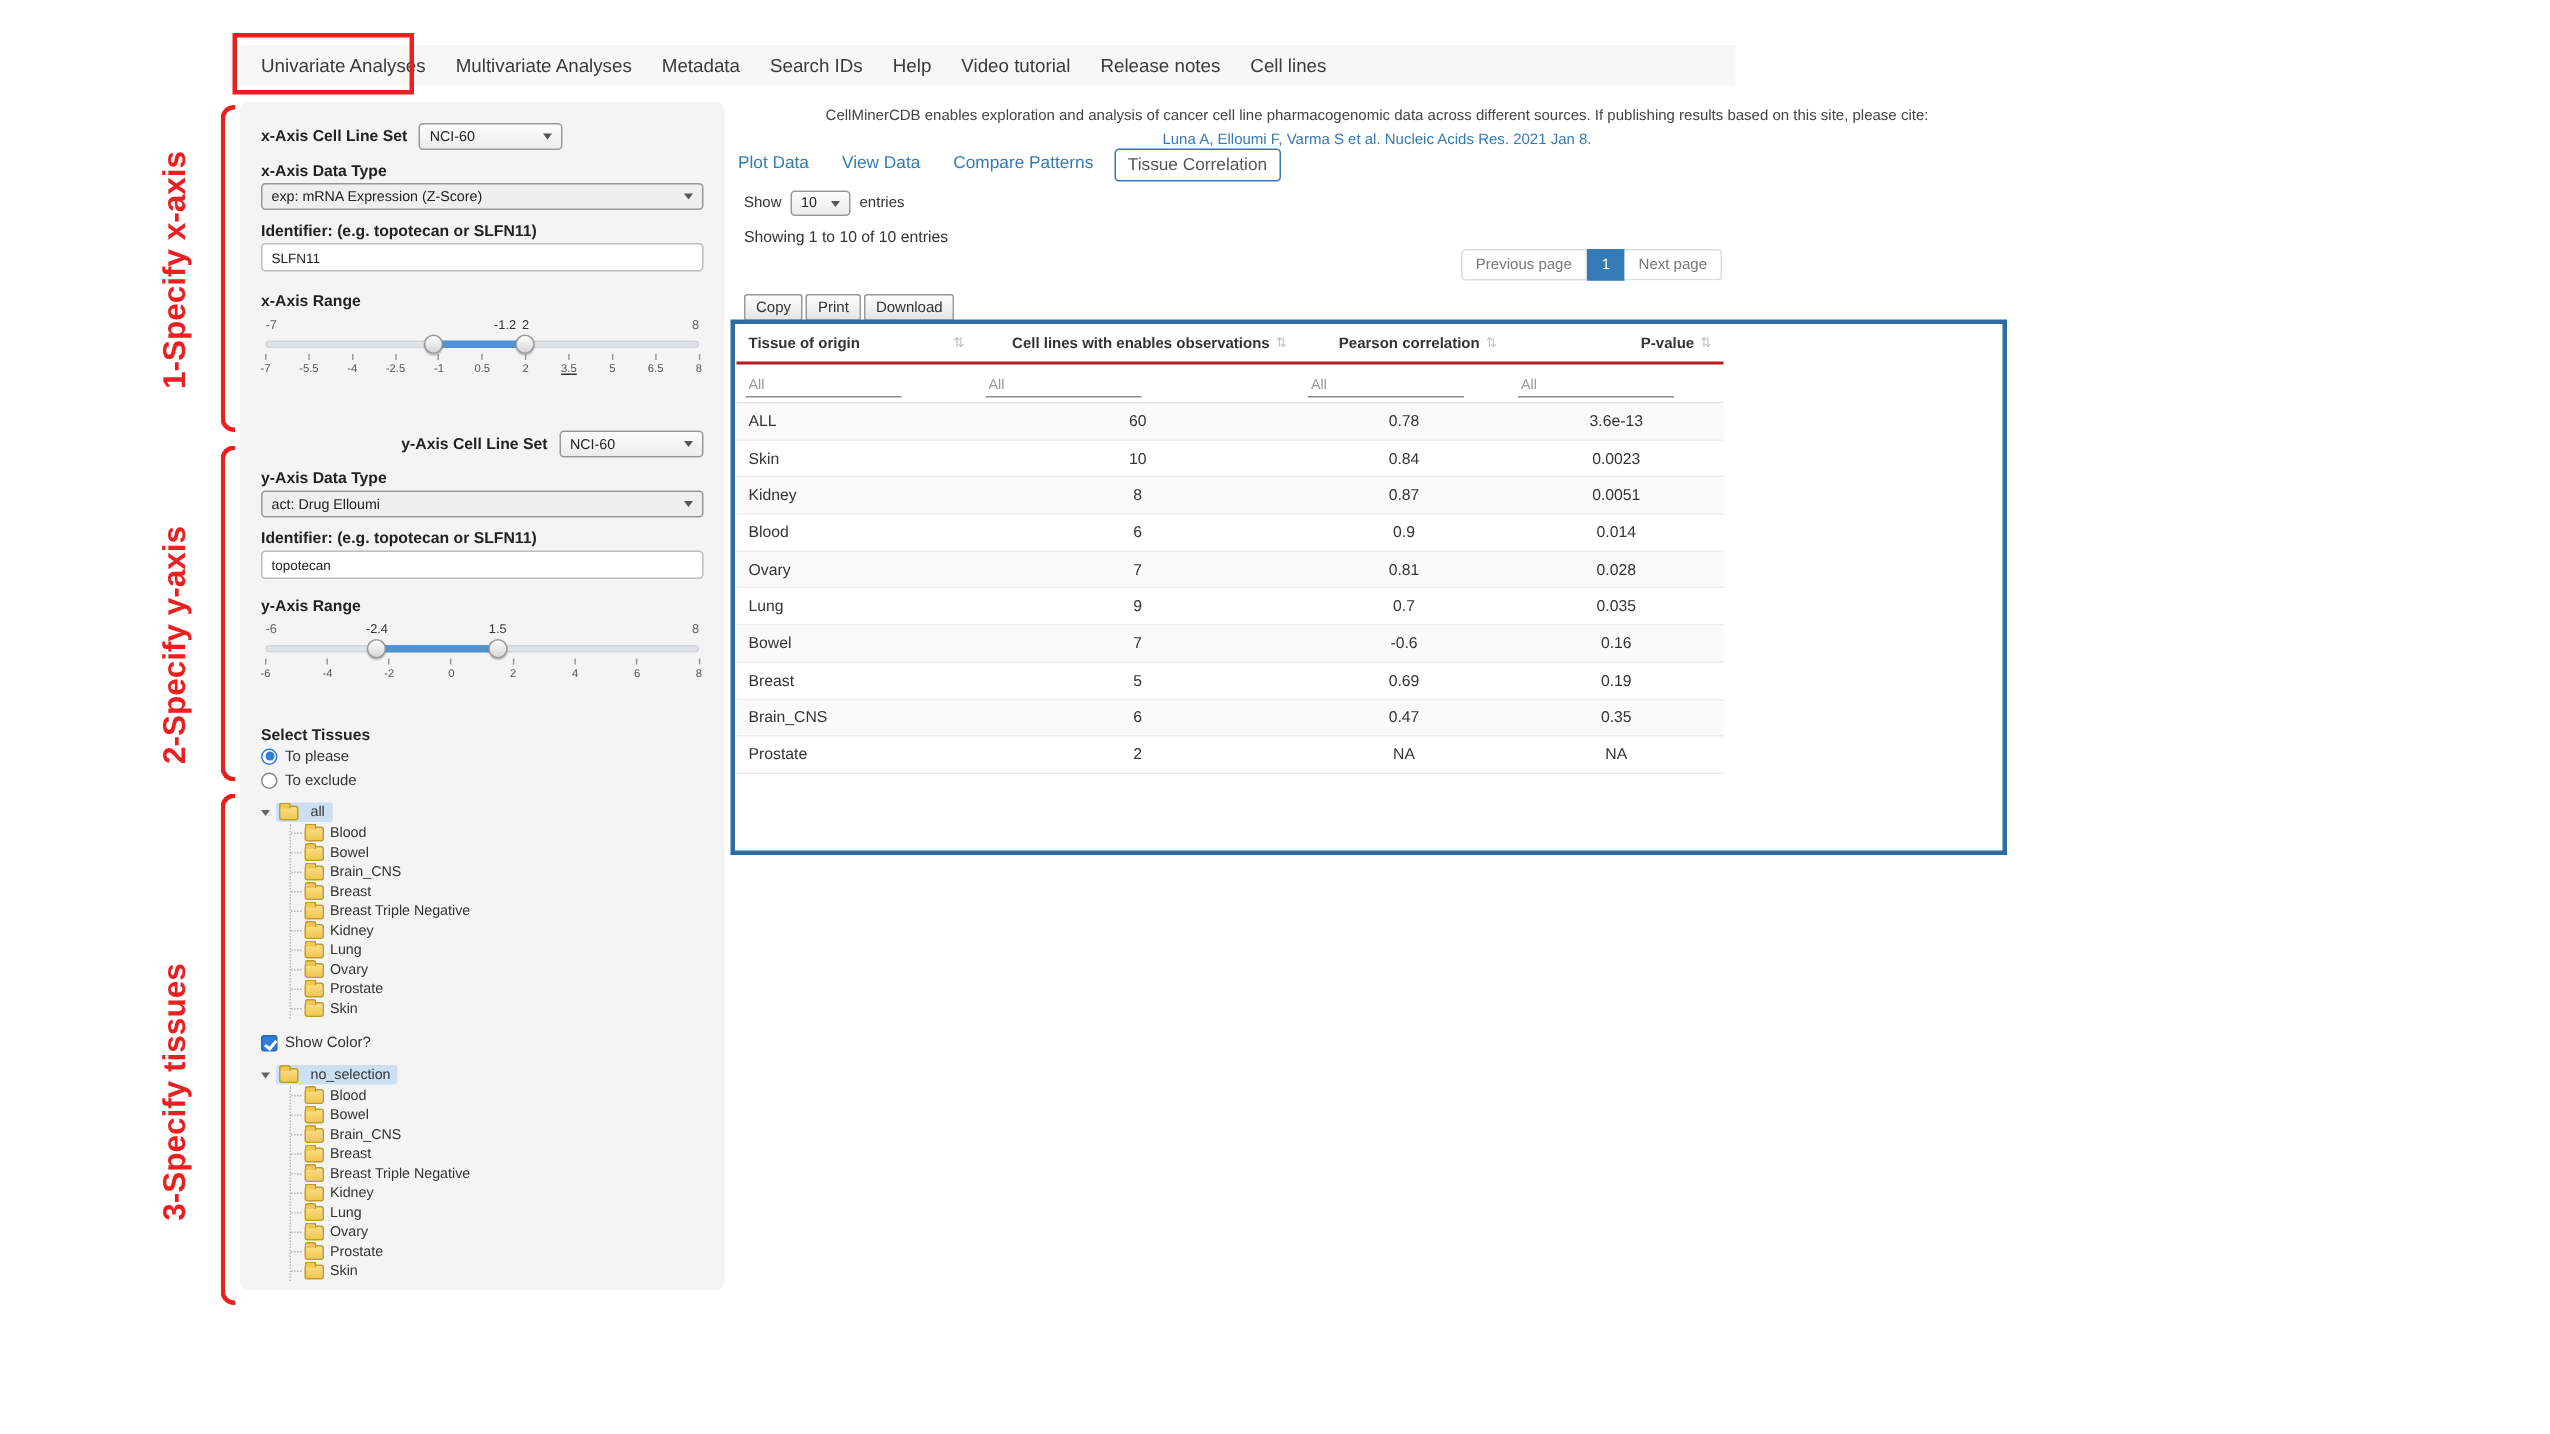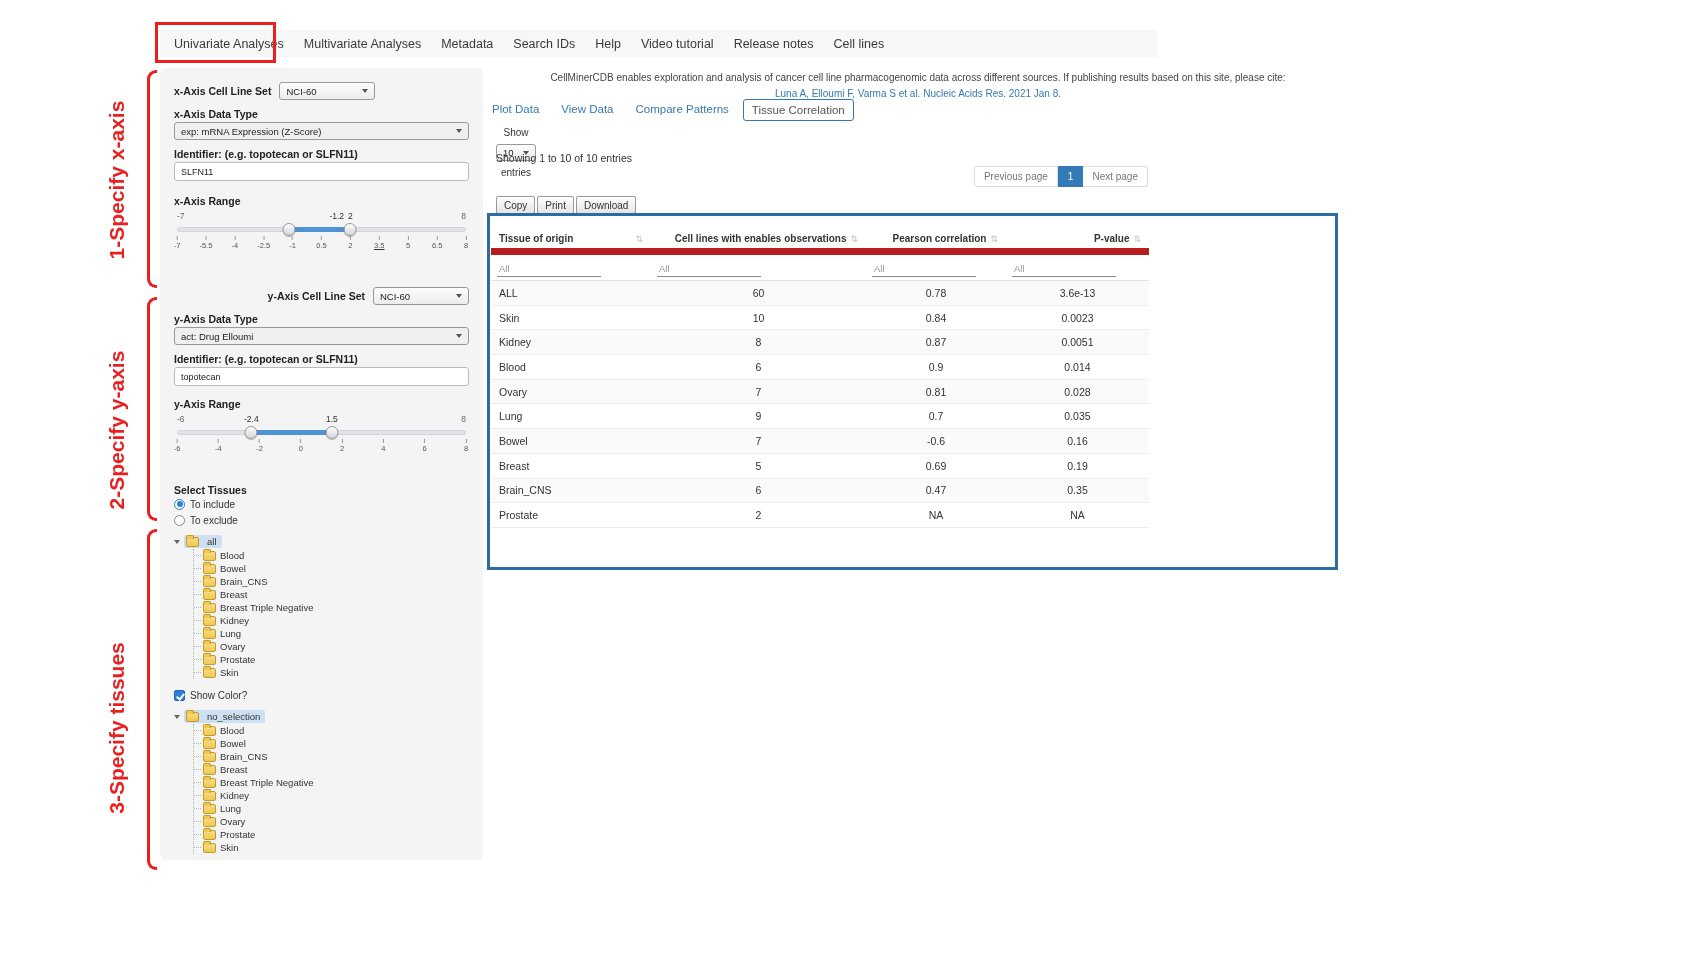--- a/index.html
+++ b/index.html
@@ -81,34 +81,34 @@
   .folder::before{content:"";position:absolute;top:-3px;left:-1px;width:6px;height:3px;
                   background:#f0c84f;border:1px solid #c29b2e;border-bottom:none;border-radius:2px 2px 0 0;}
 
   
   #intro{position:absolute;left:490px;top:72px;width:856px;text-align:center;font-size:10px;color:#444;}
   #citation{position:absolute;left:490px;top:88px;width:856px;text-align:center;font-size:10px;
             color:#337ab7;cursor:pointer;}
   #result-tabs{position:absolute;left:484px;top:99px;display:flex;align-items:flex-start;gap:6px;}
   .rtab{font-size:11.5px;color:#337ab7;padding:4px 8px;cursor:pointer;white-space:nowrap;}
   .rtab.active{color:#555;border:1.5px solid #337ab7;border-radius:3px;background:#fff;}
-  #show-entries{position:absolute;left:496px;top:127px;display:flex;align-items:center;gap:6px;font-size:10px;flex-direction:column;}
+  #show-entries{position:absolute;left:496px;top:127px;display:flex;align-items:center;gap:6px;font-size:10px;}
   .sel-tiny{width:40px;height:17px;}
   #showing-text{position:absolute;left:496px;top:152px;font-size:10.5px;color:#333;}
   #pagination{position:absolute;left:490px;top:166px;width:658px;display:flex;justify-content:flex-end;}
   .pgbtn{font-size:10px;padding:4px 9px;border:1px solid #ddd;color:#777;background:#fff;cursor:pointer;white-space:nowrap;}
   .pgbtn.prev{border-radius:3px 0 0 3px;}
   .pgbtn.next{border-radius:0 3px 3px 0;border-left:none;}
   .pgcur{font-size:10px;padding:4px 9px;border:1px solid #337ab7;background:#337ab7;color:#fff;cursor:pointer;}
   #dt-buttons{position:absolute;left:496px;top:196px;display:flex;gap:2px;}
   .dtbtn{font-size:10px;color:#333;border:1px solid #999;background:linear-gradient(#fff,#e4e4e4);
          padding:2.5px 7px;border-radius:2px;cursor:pointer;}
   #blue-box{position:absolute;left:487px;top:213px;width:851px;height:357px;border:3px solid #2d6ca2;}
   #dtable{position:absolute;left:491px;top:217px;width:658px;}
-  .thead{display:flex;align-items:center;height:26px;border-bottom:7px solid #b91c1c;margin-top:12px;}
+  .thead{display:flex;align-items:center;height:26px;border-bottom:2px solid #b91c1c;}
   .th{display:flex;align-items:center;font-weight:bold;font-size:10px;padding:0 8px;white-space:nowrap;cursor:pointer;}
   .c0{width:160px;}.c1{width:215px;}.c2{width:140px;}.c3{width:143px;}
   .th.c0{justify-content:space-between;}
   .th.c1,.th.c2,.th.c3{justify-content:flex-end;gap:4px;}
   .sort{font-family:"DejaVu Sans",sans-serif;font-size:9px;color:#c3c3c3;font-weight:normal;}
   .tfilter{display:flex;align-items:center;height:26px;border-bottom:1px solid #e2e2e2;}
   .fcell{padding:0 6px;}
   .finput{border:none;border-bottom:1px solid #8a8a8a;background:transparent;font-size:9.5px;height:16px;
           width:104px;padding:0 2px;color:#333;font-family:inherit;outline:none;}
   .finput::placeholder{color:#999;}
@@ -280,21 +280,21 @@
             <div class="tickmark"></div>
             <div class="ticklab">8</div>
           </div>
         </div>
     </div>
   </div>
 
   <div class="lbl mt14">Select Tissues</div>
   <div class="radio-row">
     <span class="radio checked"></span>
-    <span class="opt-lbl">To include</span>
+    <span class="opt-lbl">To please</span>
   </div>
   <div class="radio-row">
     <span class="radio"></span>
     <span class="opt-lbl">To exclude</span>
   </div>
 
   <div class="tree">
     <div class="tree-root">
       <span class="expander"></span>
       <span class="node-box hl">

